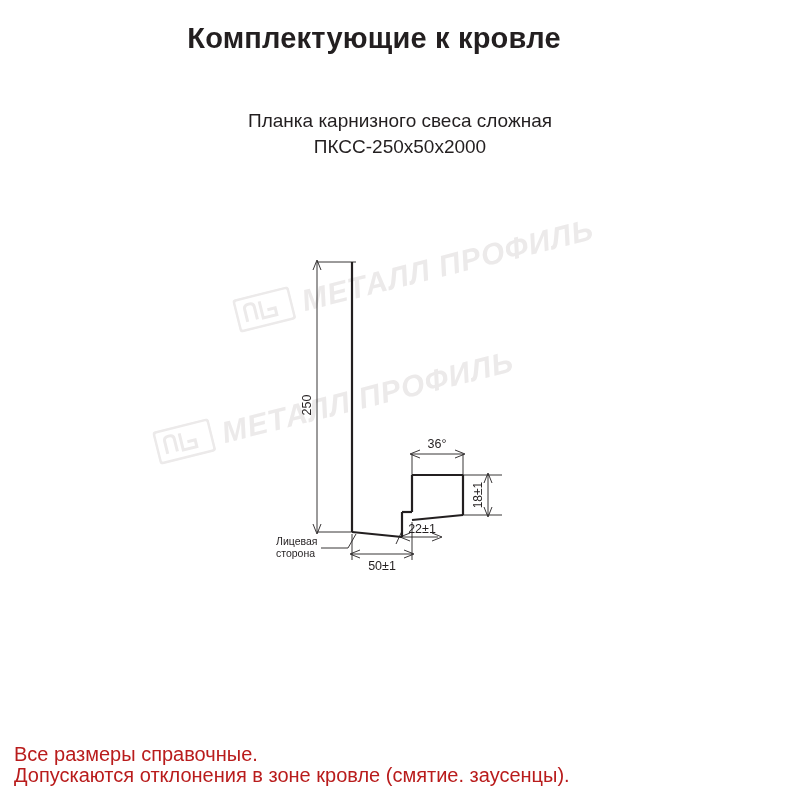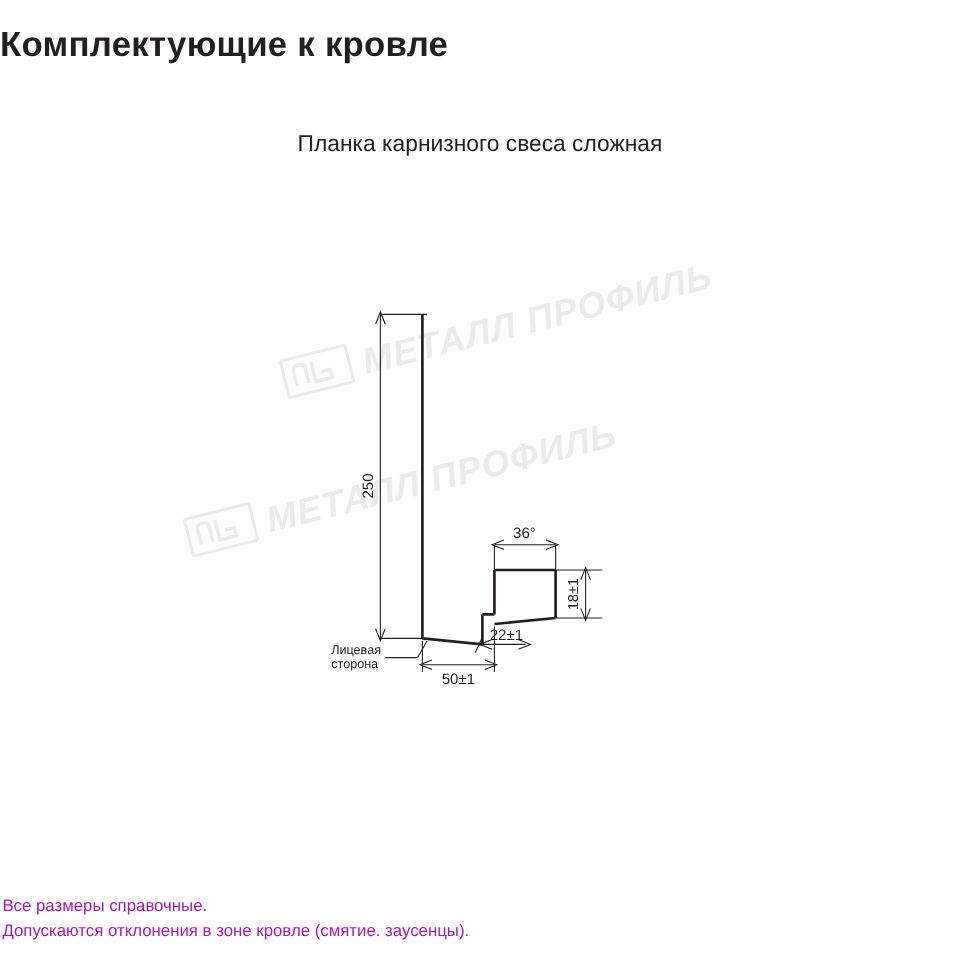--- a/index.html
+++ b/index.html
@@ -18,20 +18,21 @@
   .page {
     position: relative;
     width: 800px;
     height: 800px;
   }
   .title {
     position: absolute;
     top: 22px;
     left: 0;
     width: 748px;
+    text-align: center;
     font-size: 29px;
     font-weight: bold;
     letter-spacing: 0.2px;
   }
   .subtitle {
     position: absolute;
     top: 108px;
     left: 0;
     width: 800px;
     text-align: center;
@@ -63,25 +64,25 @@
   }
   .wm1 { top: 300px; left: 232px; }
   .wm2 { top: 432px; left: 152px; }
   .wm-logo {
     display: inline-block;
     vertical-align: middle;
     margin-right: 10px;
   }
   .footer {
     position: absolute;
-    left: 2px;
+    left: 14px;
     bottom: 14px;
-    font-size: 14px;
+    font-size: 20px;
     line-height: 21px;
-    color: #a21caf;
+    color: #b91c1c;
   }
   svg text {
     font-family: "Liberation Sans", sans-serif;
     fill: #231f20;
   }
 </style>
 </head>
 <body>
 
 <div class="page">
@@ -103,20 +104,21 @@
         <path d="M10 25 L10 12 Q10 8 15 8 Q20 8 20 12 L20 25" fill="none" stroke="#eceaea" stroke-width="3"></path>
         <path d="M26 8 L26 25 L40 25 L40 18 L32 18" fill="none" stroke="#eceaea" stroke-width="3"></path>
       </svg>
     </span><span>МЕТАЛЛ ПРОФИЛЬ</span>
   </div>
 
   <div class="title">Комплектующие к кровле</div>
 
   <div class="subtitle">
     <span>Планка карнизного свеса сложная</span>
+    <span class="line2">ПКСС-250х50х2000</span>
   </div>
 
   <div class="drawing">
     <svg width="460" height="420" viewBox="0 0 460 420">
 
       <g fill="none" stroke="#231f20" stroke-width="2.2">
 
         <path d="M172 70 L172 340"></path>
 
         <path d="M172 340 L222 345"></path>

